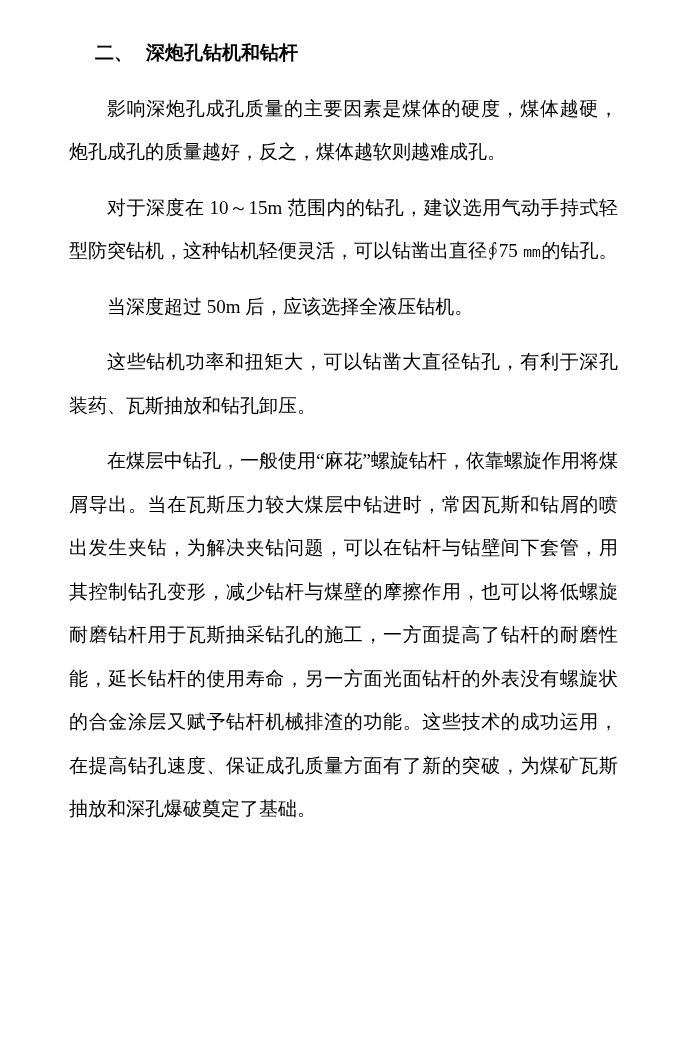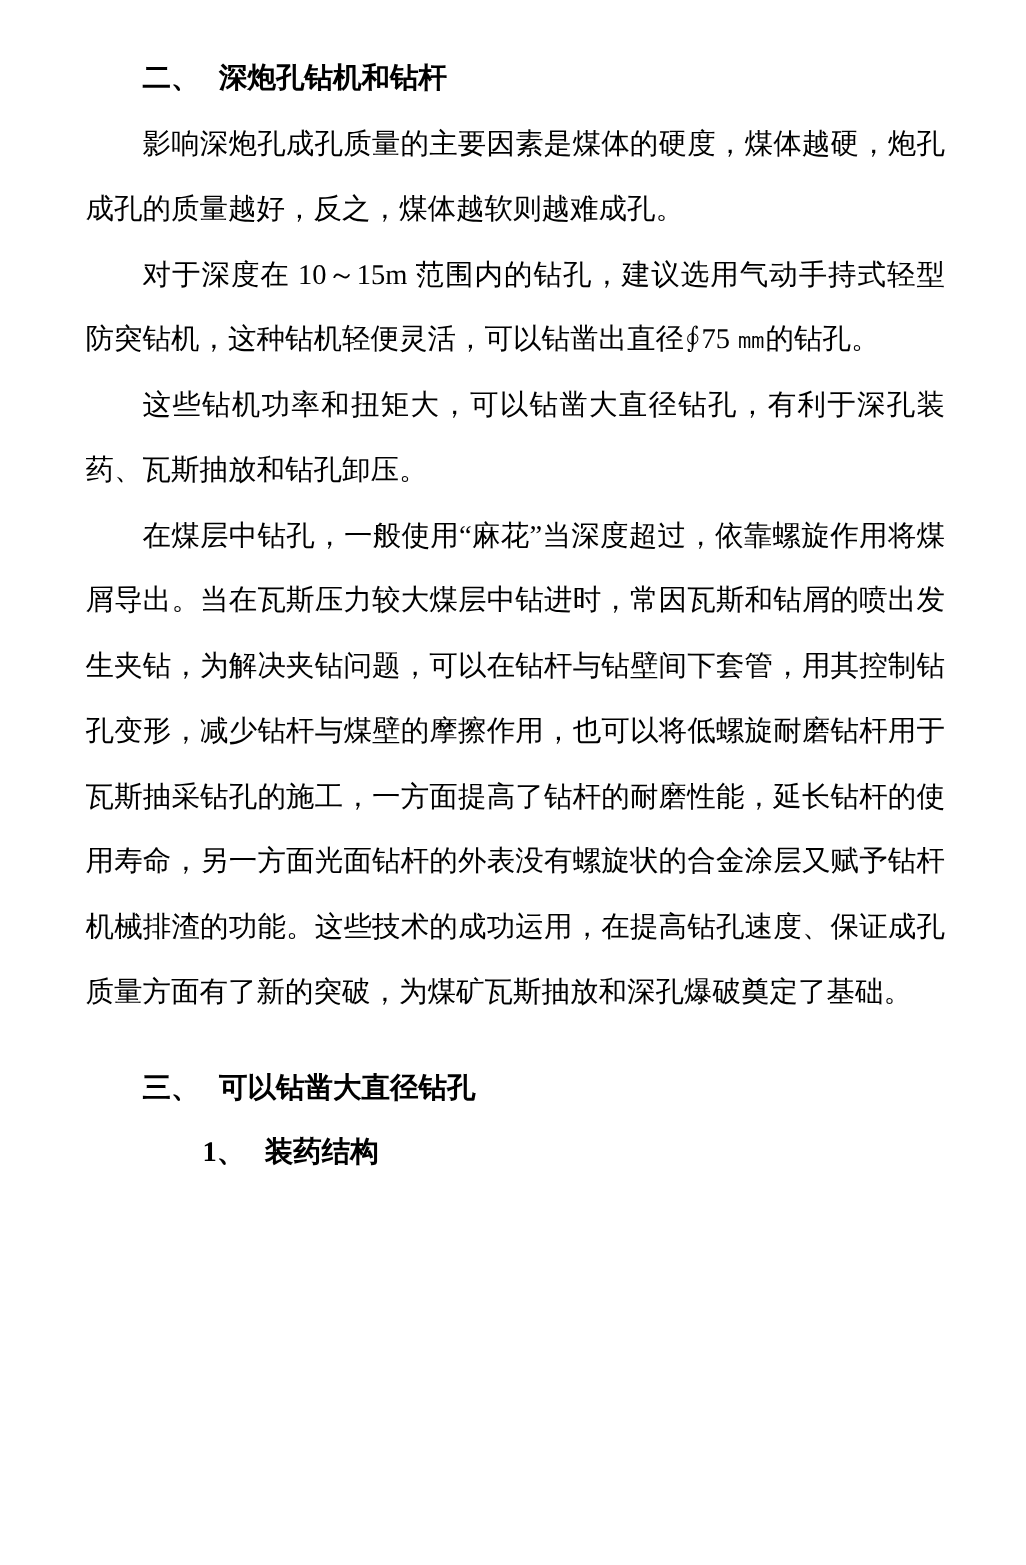--- a/index.html
+++ b/index.html
@@ -14,21 +14,21 @@
     background: #ffffff;
     box-sizing: border-box;
     padding: 31px 54px 0 57px;
     font-family: "Liberation Serif", "DejaVu Serif", serif;
     color: #000000;
     font-size: 19px;
     line-height: 43.5px;
     overflow: hidden;
   }
   .para {
-    margin: 0;
+    margin: 12px;
     text-indent: 2em;
     text-align: justify;
   }
   .h1, .h2 {
     margin: 0;
     font-size: 19px;
     line-height: 43.5px;
     font-weight: bold;
   }
   .h1 { padding-left: 38px; }
@@ -44,25 +44,26 @@
   <h2 class="h1">
     <span class="num">二、</span><span>深炮孔钻机和钻杆</span>
   </h2>
 
   <p class="para">影响深炮孔成孔质量的主要因素是煤体的硬度，煤体越硬，炮孔成孔的质量越好，反之，煤体越软则越难成孔。</p>
 
 
   <p class="para">对于深度在 10～15m 范围内的钻孔，建议选用气动手持式轻型防突钻机，这种钻机轻便灵活，可以钻凿出直径∮75 ㎜的钻孔。</p>
 
 
+  <p class="para">当深度超过 50m 后，应该选择全液压钻机。</p>
 
   <p class="para">这些钻机功率和扭矩大，可以钻凿大直径钻孔，有利于深孔装药、瓦斯抽放和钻孔卸压。</p>
 
 
-  <p class="para">在煤层中钻孔，一般使用“麻花”当深度超过，依靠螺旋作用将煤屑导出。当在瓦斯压力较大煤层中钻进时，常因瓦斯和钻屑的喷出发生夹钻，为解决夹钻问题，可以在钻杆与钻壁间下套管，用其控制钻孔变形，减少钻杆与煤壁的摩擦作用，也可以将低螺旋耐磨钻杆用于瓦斯抽采钻孔的施工，一方面提高了钻杆的耐磨性能，延长钻杆的使用寿命，另一方面光面钻杆的外表没有螺旋状的合金涂层又赋予钻杆机械排渣的功能。这些技术的成功运用，在提高钻孔速度、保证成孔质量方面有了新的突破，为煤矿瓦斯抽放和深孔爆破奠定了基础。</p>
+  <p class="para">在煤层中钻孔，一般使用“麻花”螺旋钻杆，依靠螺旋作用将煤屑导出。当在瓦斯压力较大煤层中钻进时，常因瓦斯和钻屑的喷出发生夹钻，为解决夹钻问题，可以在钻杆与钻壁间下套管，用其控制钻孔变形，减少钻杆与煤壁的摩擦作用，也可以将低螺旋耐磨钻杆用于瓦斯抽采钻孔的施工，一方面提高了钻杆的耐磨性能，延长钻杆的使用寿命，另一方面光面钻杆的外表没有螺旋状的合金涂层又赋予钻杆机械排渣的功能。这些技术的成功运用，在提高钻孔速度、保证成孔质量方面有了新的突破，为煤矿瓦斯抽放和深孔爆破奠定了基础。</p>
 
   <h2 class="h1 spaced">
     <span class="num">三、</span><span>可以钻凿大直径钻孔</span>
   </h2>
 
   <h3 class="h2">
     <span class="num">1、</span><span>装药结构</span>
   </h3>
 
 </div>

